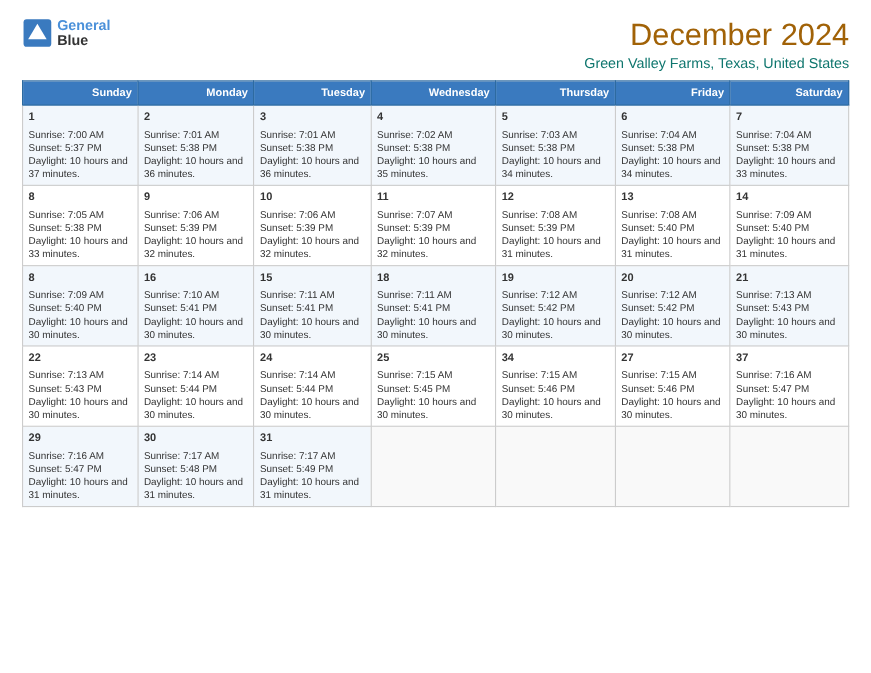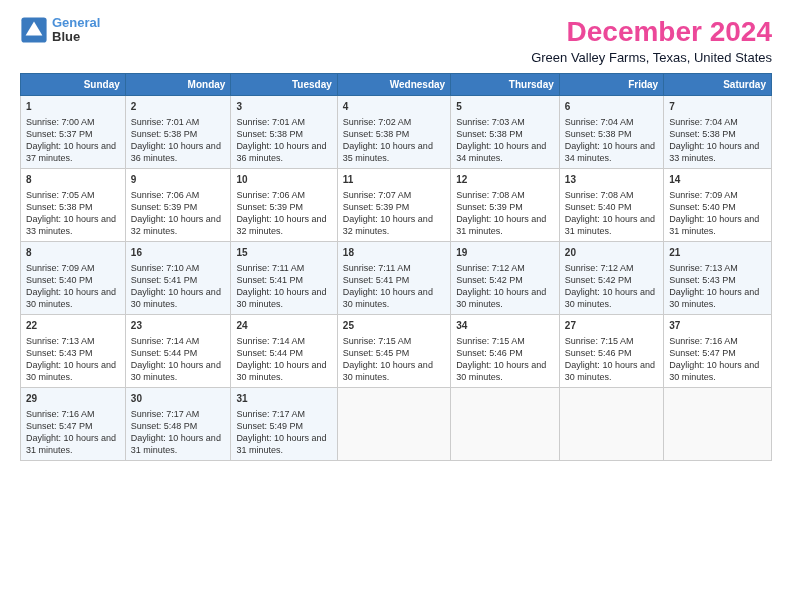--- a/index.html
+++ b/index.html
@@ -37,26 +37,26 @@
     }
     .logo-icon {
       width: 28px;
       height: 28px;
     }
     .title-block {
       text-align: right;
     }
     .main-title {
       font-size: 28px;
-      font-weight: bold;
-      color: #ec4899;
+      font-weight: normal;
+      color: #a16207;
     }
     .sub-title {
       font-size: 13px;
-      color: #0f172a;
+      color: #0f766e;
       margin-top: 2px;
     }
     table {
       width: 100%;
       border-collapse: collapse;
       font-size: 9px;
     }
     thead tr th {
       background-color: #3a7abf;
       color: white;

